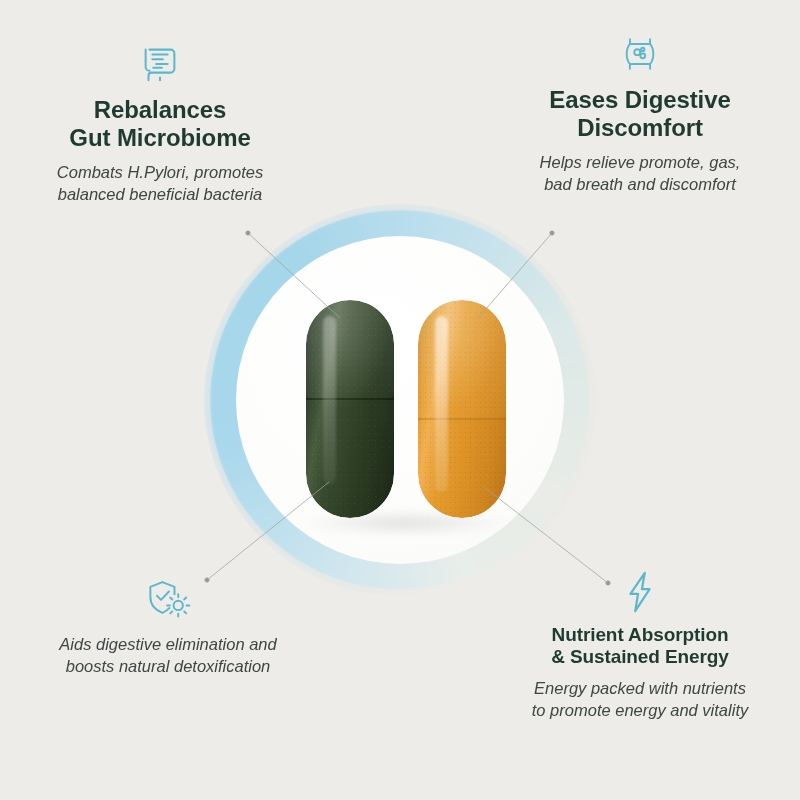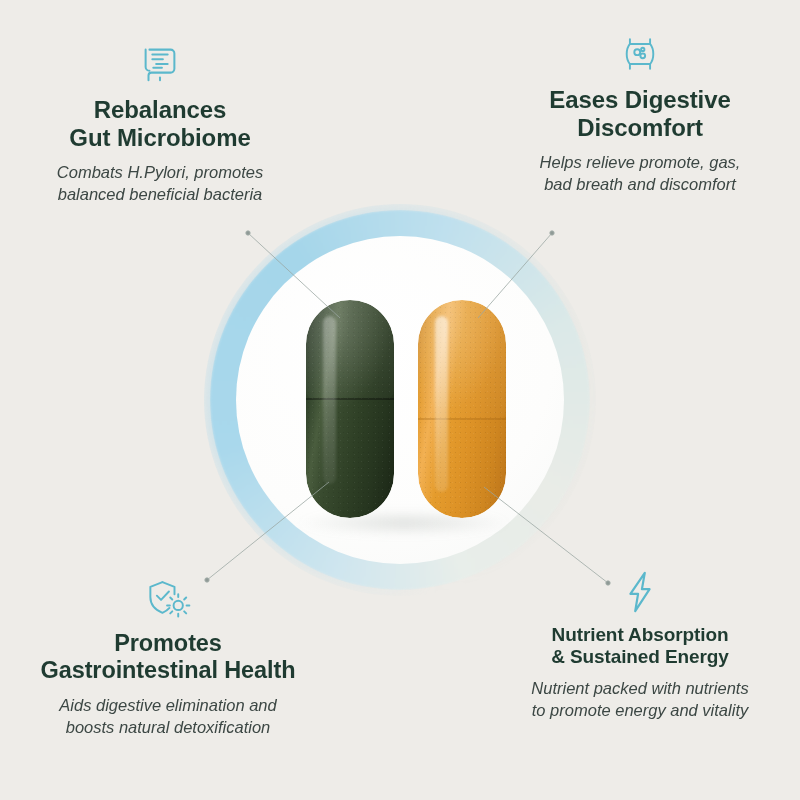--- a/index.html
+++ b/index.html
@@ -210,31 +210,29 @@
   <div class="benefit" id="benefit-bottom-left">
     <div class="b-icon">
       <svg width="52" height="46" viewBox="0 0 56 48" fill="none" stroke="#5bb8cc" stroke-width="2.1" stroke-linecap="round" stroke-linejoin="round">
         <path d="M22 7 9 12v11c0 8 5.5 14 13 17 3-1.2 5.6-3 7.6-5.3"></path>
         <path d="M22 7l13 5v8"></path>
         <path d="M16 21.5l4.5 4.5L29 17"></path>
         <circle cx="39" cy="32" r="5"></circle>
         <path d="M39 23v-3M39 41v3M30 32h-3M48 32h3M32.6 25.6l-2.2-2.2M45.4 38.4l2.2 2.2M32.6 38.4l-2.2 2.2M45.4 25.6l2.2-2.2"></path>
       </svg>
     </div>
-    <div class="b-title">Promotes
-Gastrointestinal Health</div>
     <div class="b-sub">Aids digestive elimination and
 boosts natural detoxification</div>
   </div>
 
   <div class="benefit" id="benefit-bottom-right">
     <div class="b-icon">
       <svg width="40" height="46" viewBox="0 0 40 48" fill="none" stroke="#5bb8cc" stroke-width="2.3" stroke-linecap="round" stroke-linejoin="round">
         <path d="M25 4 10 26h8L15 44 30 21h-8z"></path>
       </svg>
     </div>
     <div class="b-title">Nutrient Absorption
 &amp; Sustained Energy</div>
-    <div class="b-sub">Nutrient packed with nutrients
+    <div class="b-sub">Energy packed with nutrients
 to promote energy and vitality</div>
   </div>
 
 </div>
 
 </body></html>

